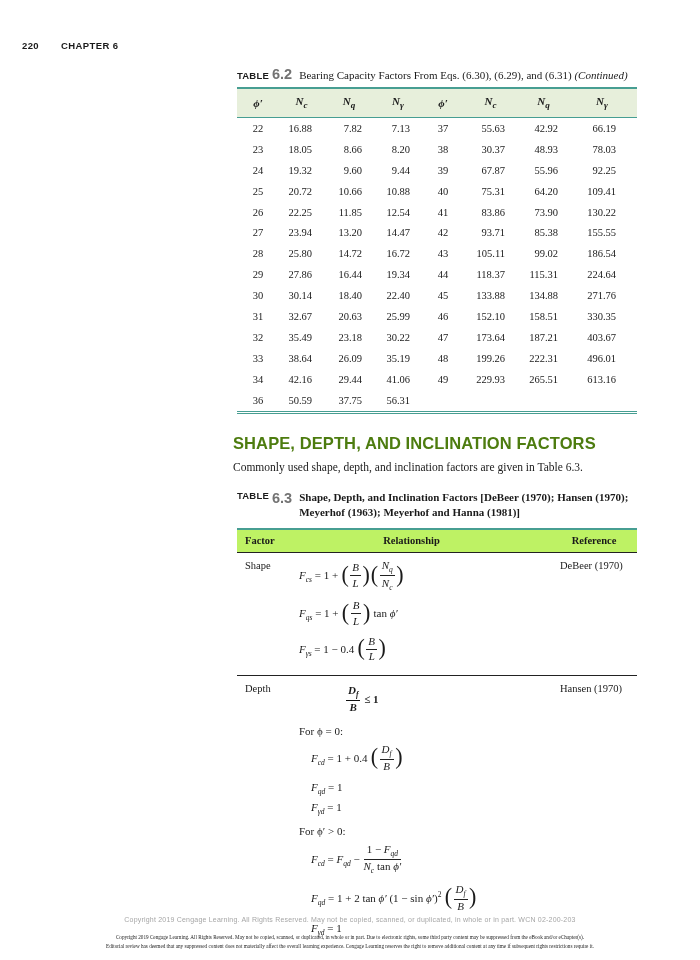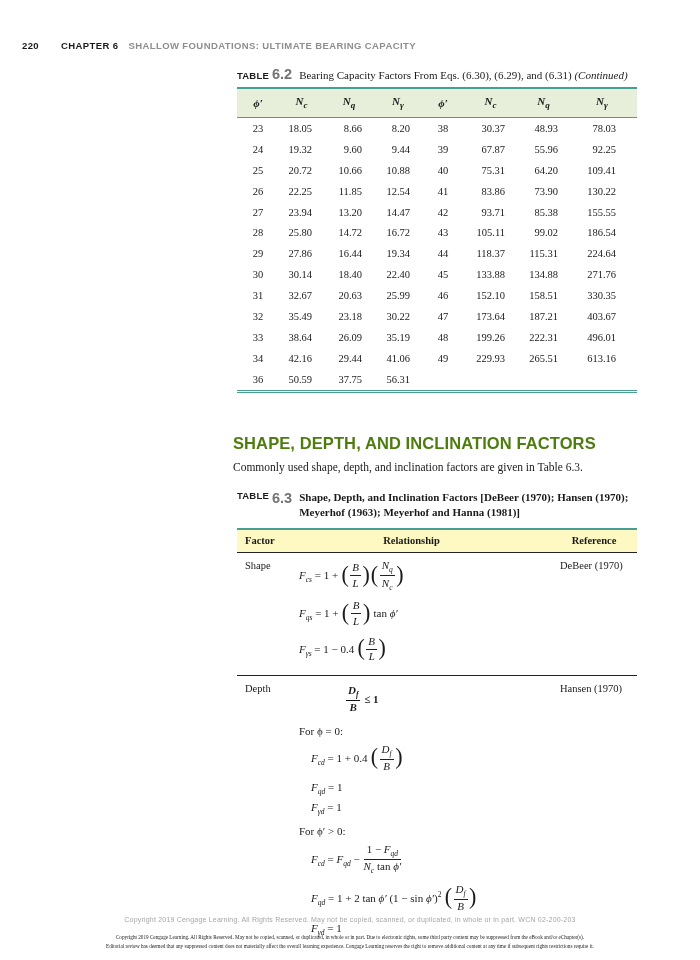--- a/index.html
+++ b/index.html
@@ -34,21 +34,21 @@
 
   
   .section-h{position:absolute;left:233px;top:434px;font-family:"Liberation Sans",sans-serif;
              font-weight:bold;font-size:16.5px;color:#4d7c0f;letter-spacing:.1px;}
   .section-p{position:absolute;left:233px;top:461px;font-size:11.5px;}
 
   
   .t63{position:absolute;left:237px;top:490px;width:427px;}
   .t63 .tcap{align-items:flex-start;}
   .ct63{font-size:11px;font-weight:bold;line-height:15px;}
-  .thead63{display:grid;grid-template-columns:62px 225px 140px;background:#fef9c3;
+  .thead63{display:grid;grid-template-columns:62px 225px 140px;background:#bef264;
            border-top:2.5px solid #479e92;border-bottom:1.6px solid #222;
            font-weight:bold;font-size:10.5px;padding:5px 0 6px;margin-top:8px;}
   .thead63 .hf{padding-left:8px;}
   .thead63 .hr,.thead63 .hrf{text-align:center;}
   .trow{display:grid;grid-template-columns:62px 225px 140px;padding-top:7px;}
   .trow .fl{padding-left:8px;font-size:10.5px;}
   .trow .ref{padding-left:36px;font-size:10.5px;}
   .rel{font-size:11px;}
   .depth-sep{border-top:1.6px solid #222;margin-top:3px;}
 
@@ -76,21 +76,20 @@
          font-size:5.2px;color:#222;line-height:8.8px;}
 </style>
 </head>
 <body>
 
 <div class="page">
 
   <div class="runhead">
     <span class="pagenum">220</span>
     <span class="chapter">CHAPTER 6</span>
-    <span class="chtitle">SHALLOW FOUNDATIONS: ULTIMATE BEARING CAPACITY</span>
   </div>
 
   <div class="t62">
     <div class="tcap">
       <span class="cl">TABLE</span>
       <span class="cn">6.2</span>
       <span class="ct"><span>Bearing Capacity Factors From Eqs. (6.30), (6.29), and (6.31) </span><span class="cont">(Continued)</span></span>
     </div>
     <table class="bt">
       <colgroup>
@@ -109,20 +108,30 @@
             <th><span class="mvar">N</span><sub>c</sub></th>
             <th><span class="mvar">N</span><sub>q</sub></th>
             <th><span class="mvar">N</span><sub>γ</sub></th>
             <th><span class="mvar">ϕ′</span></th>
             <th><span class="mvar">N</span><sub>c</sub></th>
             <th><span class="mvar">N</span><sub>q</sub></th>
             <th><span class="mvar">N</span><sub>γ</sub></th>
           </tr>
         </thead>
       <tbody>
+          <tr>
+            <td>22</td>
+            <td>16.88</td>
+            <td>7.82</td>
+            <td>7.13</td>
+            <td>37</td>
+            <td>55.63</td>
+            <td>42.92</td>
+            <td>66.19</td>
+          </tr>
           <tr>
             <td>23</td>
             <td>18.05</td>
             <td>8.66</td>
             <td>8.20</td>
             <td>38</td>
             <td>30.37</td>
             <td>48.93</td>
             <td>78.03</td>
           </tr>

